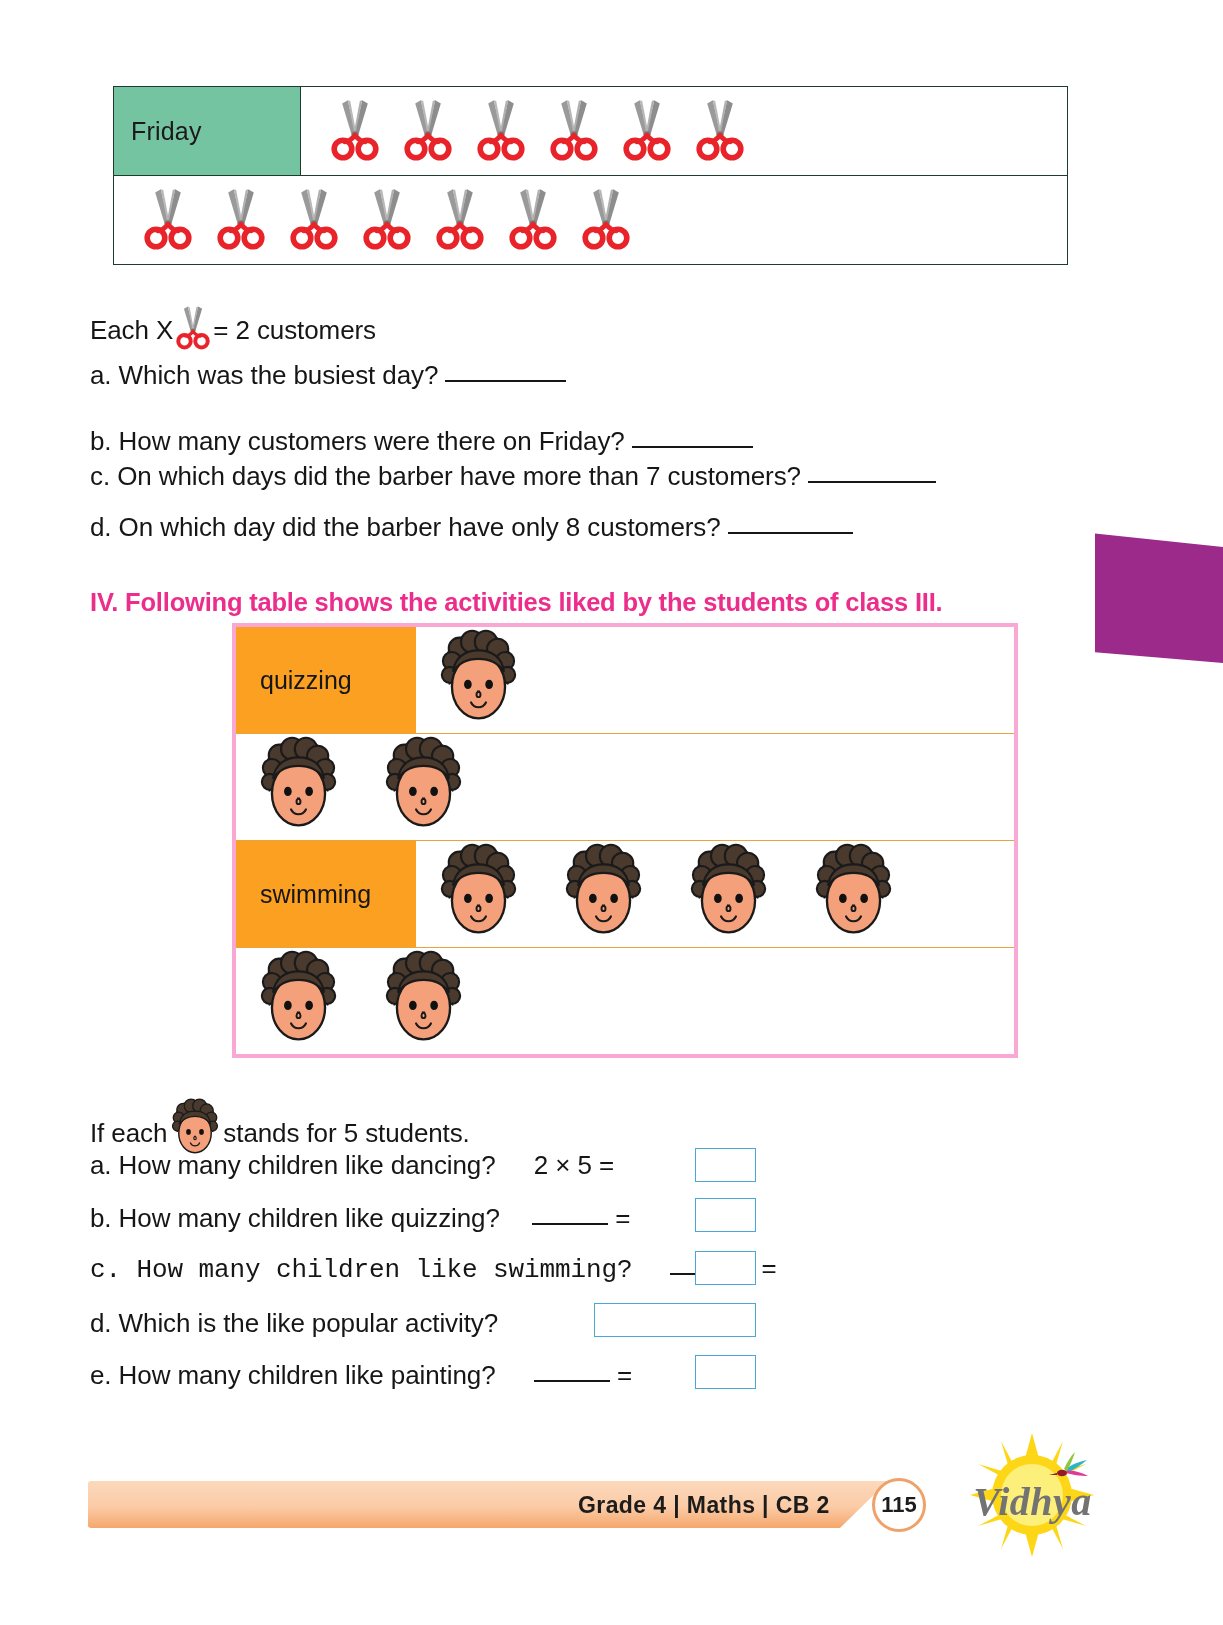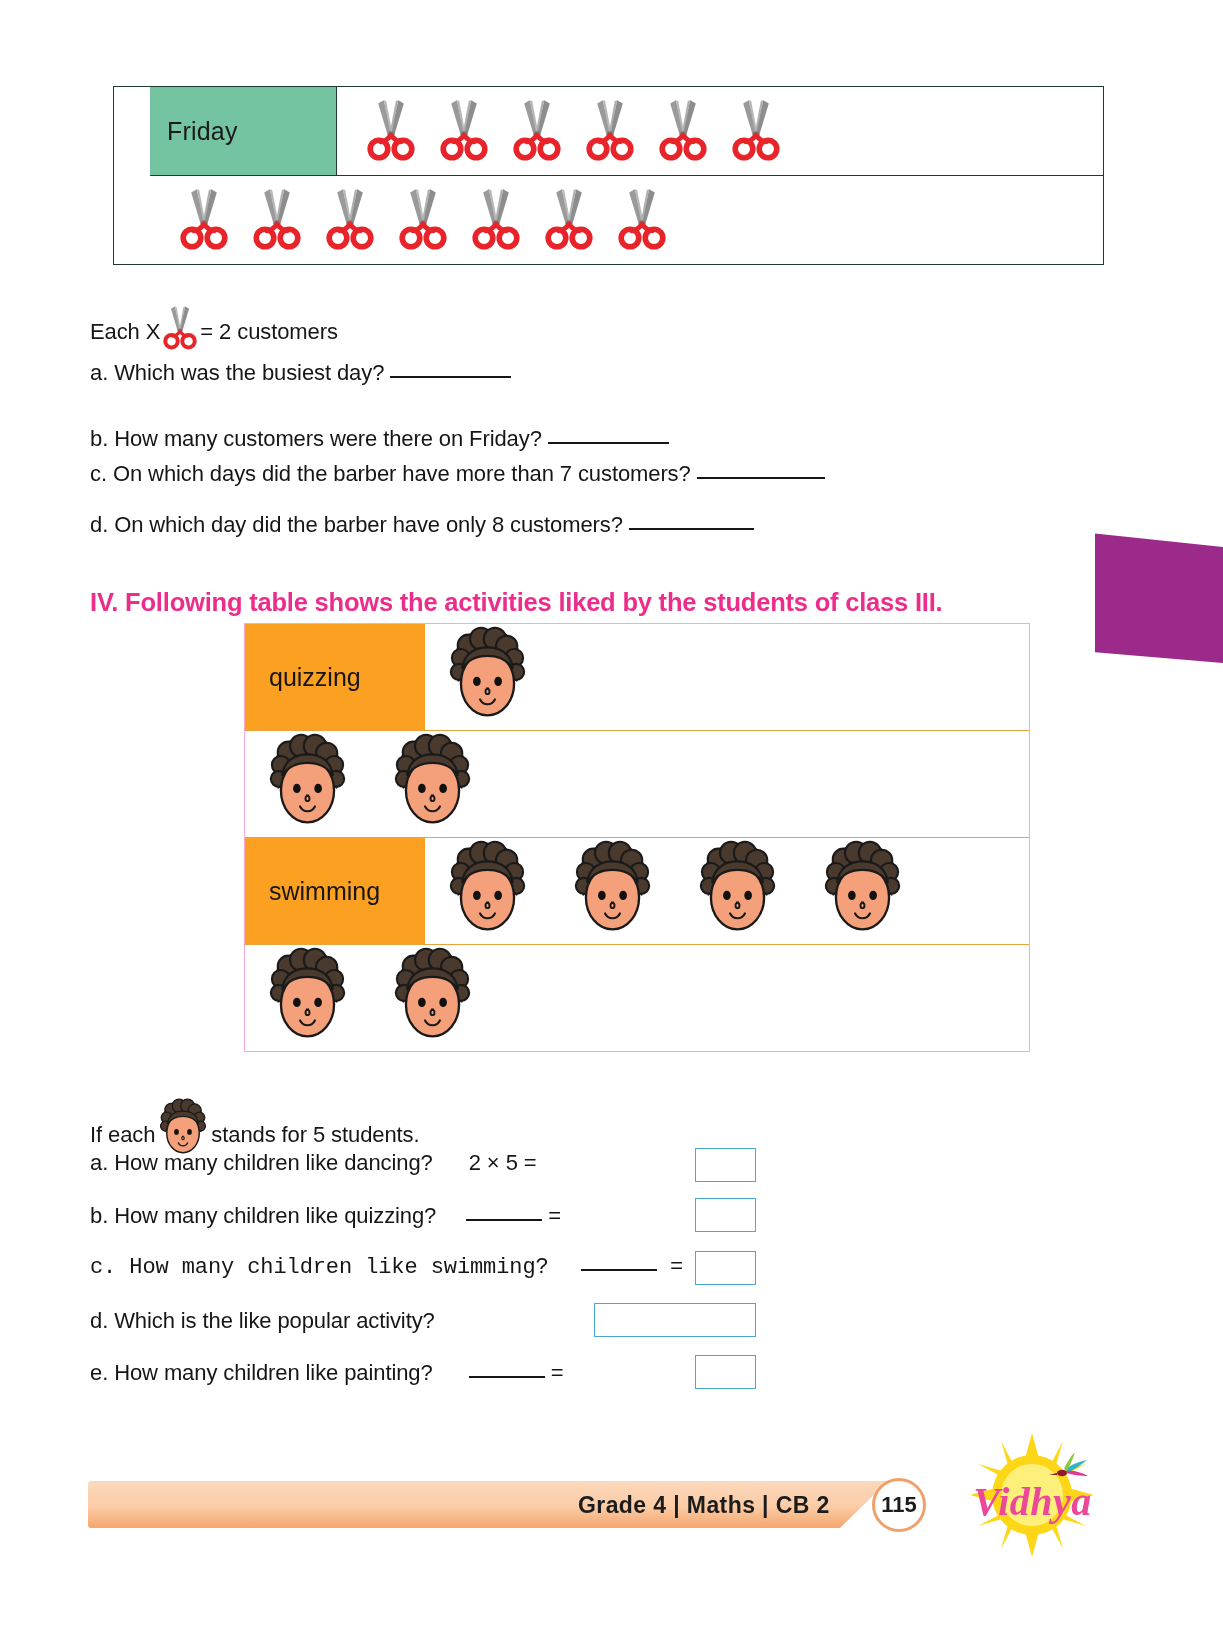--- a/index.html
+++ b/index.html
@@ -28,21 +28,20 @@
 
   
   .scissor-table {
     position: absolute;
     left: 113px;
     top: 86px;
     width: 953px;
     border: 1.5px solid #1d3b2e;
     border-collapse: collapse;
     background: #fff;
-    padding-left: 36px;
   }
   .scissor-table .row {
     display: flex;
     min-height: 88px;
     border-bottom: 1.5px solid #1d3b2e;
   }
   .scissor-table .row:last-child { border-bottom: none; }
   .day-cell {
     width: 187px;
     flex: 0 0 187px;
@@ -62,21 +61,21 @@
     align-items: center;
     padding-left: 30px;
     gap: 25px;
   }
 
   .scissors { display: inline-block; }
 
   
   .q-line {
     position: absolute;
-    font-size: 22px;
+    font-size: 26px;
     color: #161616;
     white-space: nowrap;
     letter-spacing: -0.1px;
   }
   .blank {
     display: inline-block;
     border-bottom: 2.6px solid #161616;
     height: 0;
     vertical-align: 2px;
   }
@@ -97,24 +96,23 @@
     letter-spacing: -0.2px;
     margin-top: 30px;
   }
 
   
   .activity-table {
     position: absolute;
     left: 232px;
     top: 623px;
     width: 786px;
-    border: 1px solid #f9a8d4;
+    border: 4px solid #f9a8d4;
     box-sizing: border-box;
     background: #fff;
-    margin-left: 12px;
   }
   .activity-table .arow {
     display: flex;
     height: 106px;
     border-bottom: 1px solid #E8A33D;
   }
   .activity-table .arow:last-child { border-bottom: none; }
   .act-cell {
     width: 180px;
     flex: 0 0 180px;
@@ -197,21 +195,21 @@
   .logo-text {
     position: absolute;
     left: 0;
     top: 46px;
     width: 175px;
     text-align: center;
     font-family: "Liberation Serif", serif;
     font-style: italic;
     font-weight: bold;
     font-size: 40px;
-    color: #ec4899;
+    color: #737373;
     letter-spacing: .5px;
   }
 </style>
 </head>
 <body>
 
 <div class="side-tab"></div>
 
 <div class="scissor-table">
   <div class="row">

